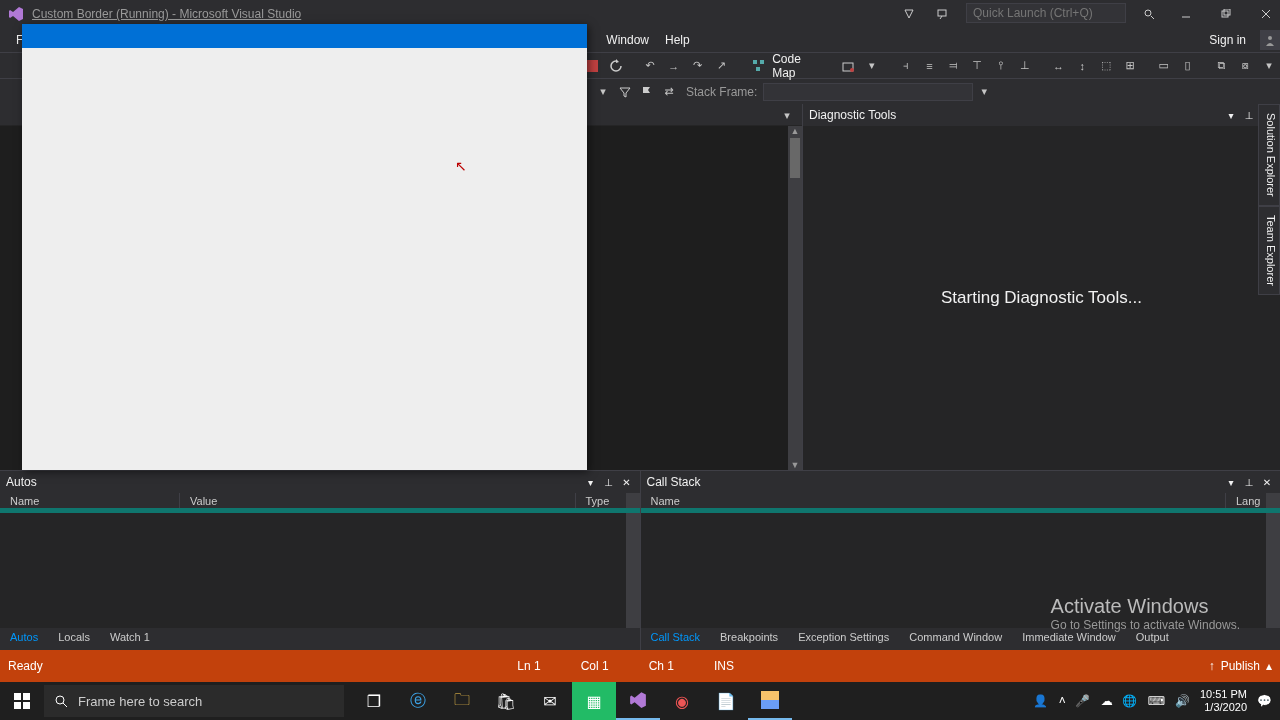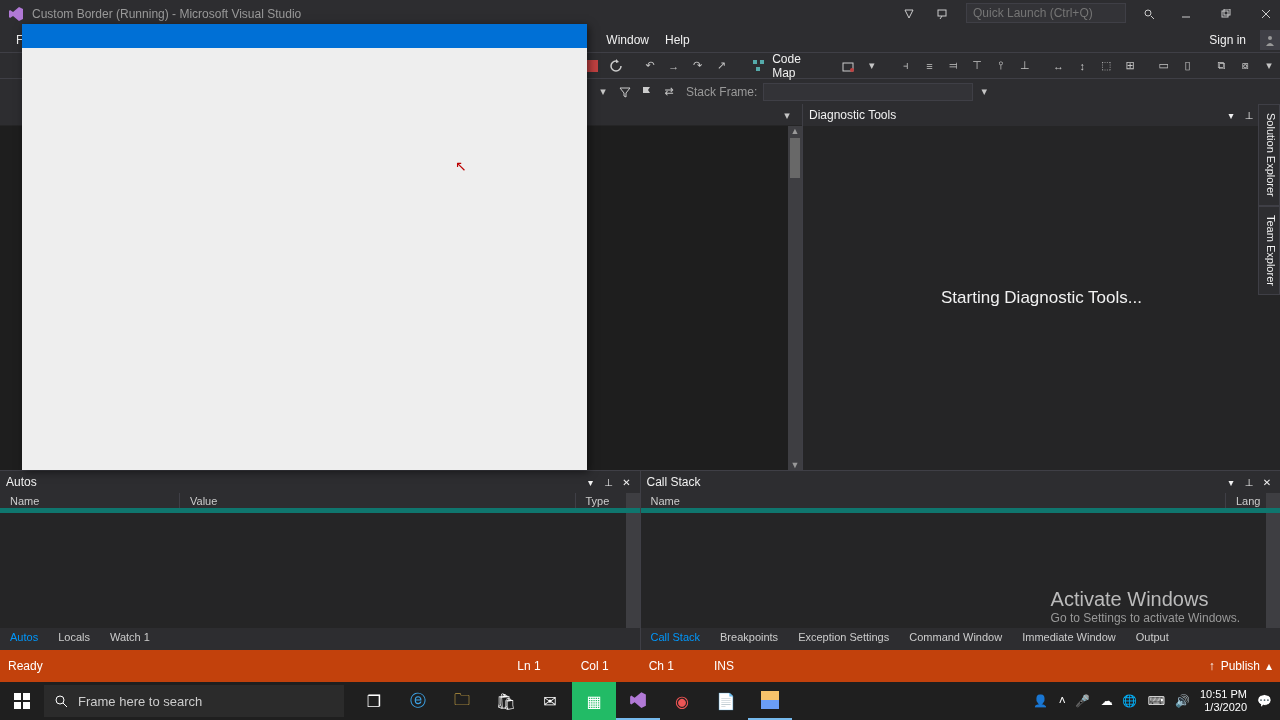--- a/index.html
+++ b/index.html
@@ -1,19 +1,19 @@
 <!DOCTYPE html>
 <html><head>
 <meta charset="utf-8">
 <style>
 * { margin: 0; padding: 0; box-sizing: border-box; font-family: "Segoe UI", sans-serif; }
 body { background: #2d2d30; color: #f1f1f1; width: 1280px; height: 720px; overflow: hidden; position: relative; }
 .titlebar { height: 28px; background: #2d2d30; display: flex; align-items: center; padding-left: 8px; }
 .titlebar .logo { width: 16px; height: 16px; margin-right: 8px; }
-.titlebar .title { color: #999; font-size: 12px; flex: 1; }
+.titlebar .title { color: #999; font-size: 12px; flex: 1; text-decoration: underline; }
 .titlebar .tb-right { display: flex; align-items: flex-start; gap: 12px; }
 .titlebar .tb-icon { width: 22px; height: 22px; display: flex; align-items: center; justify-content: center; color: #ccc; font-size: 12px; }
 .quick-launch { background: #333337; border: 1px solid #3f3f46; color: #999; font-size: 12px; padding: 2px 6px; width: 160px; height: 20px; }
 .win-btn { width: 28px; height: 22px; display: flex; align-items: center; justify-content: center; color: #ccc; }
 .menubar { height: 24px; background: #2d2d30; display: flex; align-items: center; padding-left: 8px; font-size: 12px; color: #f1f1f1; }
 .menubar .menu-item { padding: 0 8px; height: 100%; display: flex; align-items: center; }
 .menubar .spacer { flex: 1; }
 .signin { padding-right: 8px; color: #f1f1f1; }
 .signin-box { width: 20px; height: 20px; background: #3f3f46; margin-left: 6px; display: flex; align-items: center; justify-content: center; }
 .toolbar { height: 26px; background: #2d2d30; display: flex; align-items: center; font-size: 12px; gap: 2px; padding-left: 4px; border-top: 1px solid #3f3f46; }
@@ -39,21 +39,21 @@
 .bp-body { flex: 1; background: #252526; position: relative; }
 .bottom-tabs { height: 22px; background: #2d2d30; display: flex; align-items: stretch; font-size: 11px; }
 .bt-tab { padding: 3px 10px; color: #ccc; }
 .bt-tab.active { color: #0097fb; }
 .statusbar { height: 32px; background: #c2410c; display: flex; align-items: center; color: #fff; font-size: 12px; padding: 0 8px; }
 .statusbar .sb-item { margin-right: 40px; }
 .statusbar .sb-spacer { flex: 1; }
 .running-app { position: absolute; left: 22px; top: 24px; width: 565px; height: 446px; background: #eee; box-shadow: 2px 2px 8px rgba(0,0,0,0.5); z-index: 50; }
 .running-app .app-titlebar { height: 24px; background: #0070d6; }
 .cursor { position: absolute; left: 455px; top: 158px; z-index: 60; font-size: 14px; color: #b00; }
-.watermark { position: absolute; right: 40px; bottom: 95px; color: #999; font-size: 12px; z-index: 40; text-align: left; }
+.watermark { position: absolute; right: 40px; bottom: 88px; color: #999; font-size: 12px; z-index: 40; text-align: left; }
 .watermark .wm-title { font-size: 20px; color: #bbb; }
 .taskbar { position: absolute; bottom: 0; left: 0; right: 0; height: 38px; background: #1f1f1f; display: flex; align-items: center; color: #fff; z-index: 100; }
 .taskbar .start { width: 44px; height: 100%; display: flex; align-items: center; justify-content: center; font-size: 18px; }
 .taskbar .search { display: flex; align-items: center; background: #2b2b2b; height: 32px; width: 300px; padding: 0 10px; font-size: 13px; color: #ccc; }
 .taskbar .search .s-icon { margin-right: 10px; }
 .taskbar .tb-apps { display: flex; height: 100%; margin-left: 8px; }
 .tb-app { width: 44px; height: 100%; display: flex; align-items: center; justify-content: center; font-size: 16px; }
 .tray { margin-left: auto; display: flex; align-items: center; height: 100%; gap: 10px; padding: 0 8px; font-size: 12px; }
 .tray .clock { text-align: right; font-size: 11px; line-height: 13px; }
 .stop-btn { width: 12px; height: 12px; background: #c04040; }

